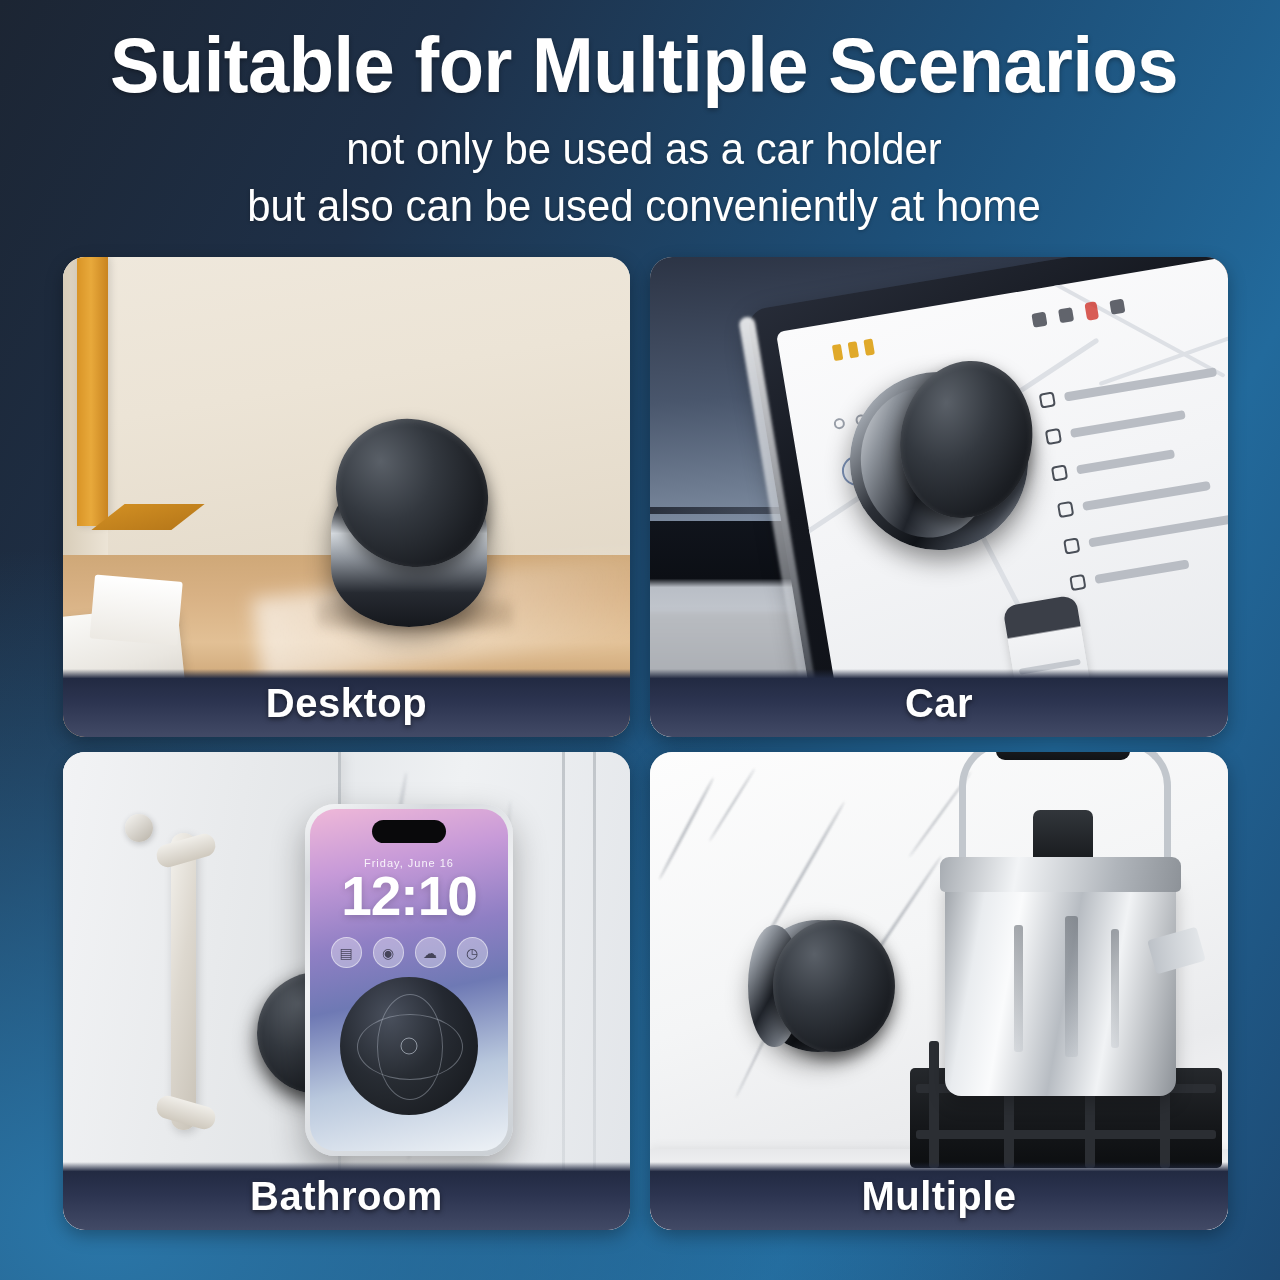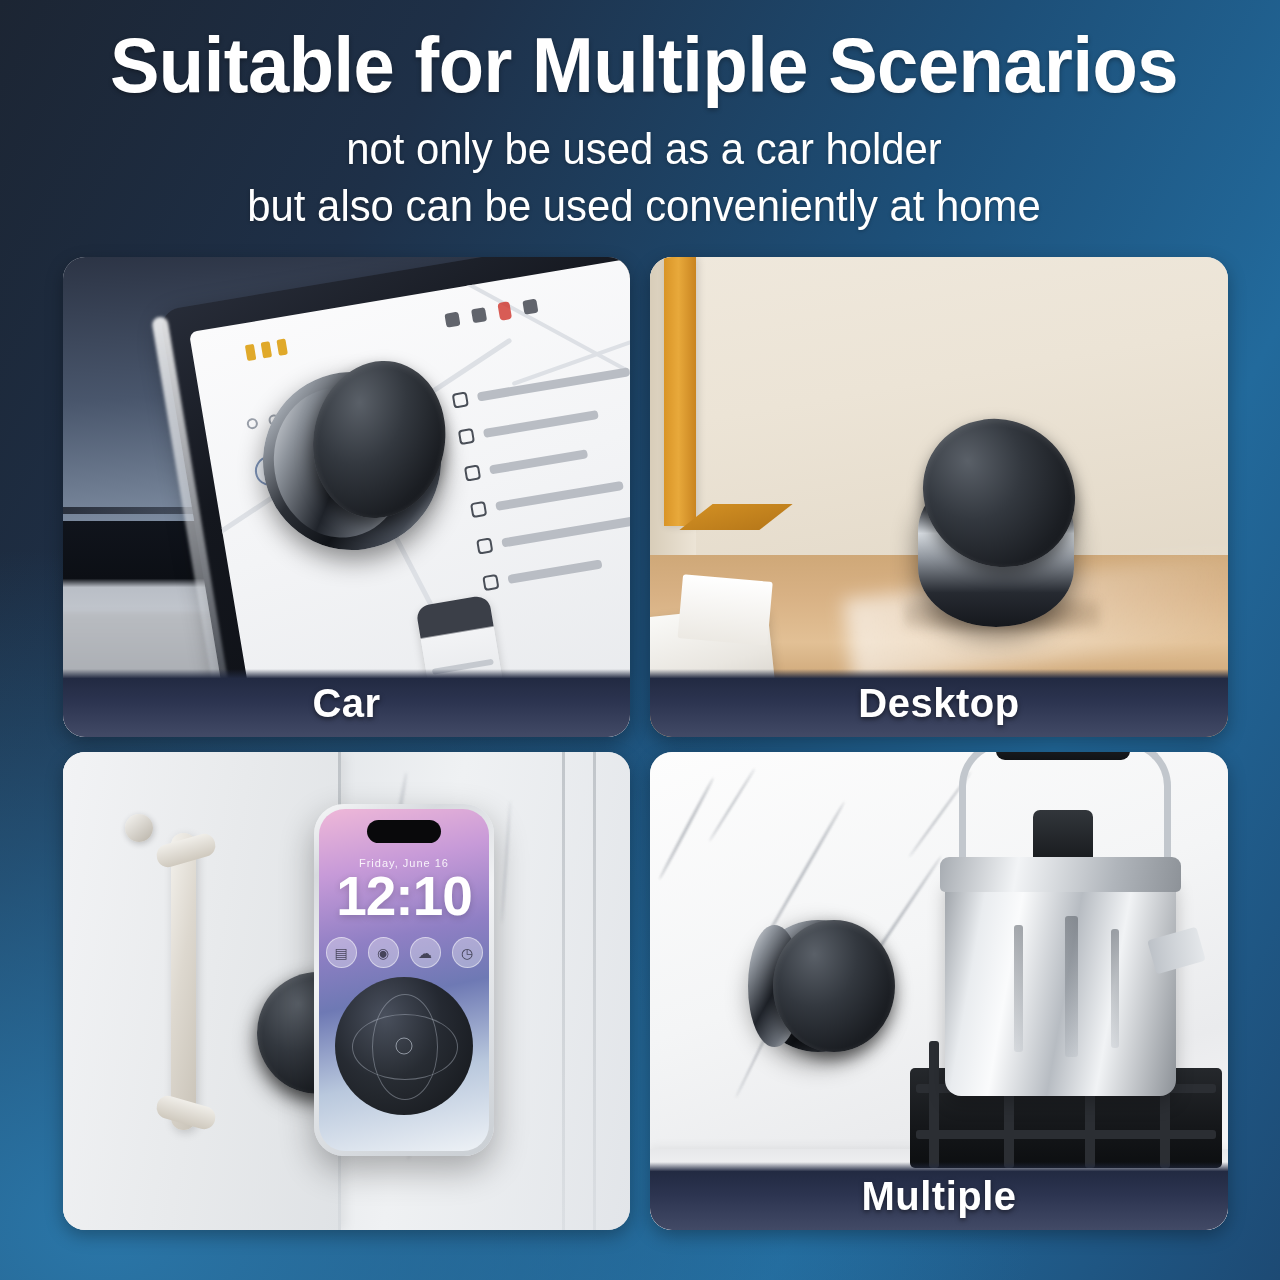--- a/index.html
+++ b/index.html
@@ -290,22 +290,22 @@
     position:absolute; left:11%; top:13%;
     width:28px; height:28px; border-radius:50%;
     background:linear-gradient(140deg,#f6f5f2,#b9b3a8);
     box-shadow:1px 2px 6px rgba(0,0,0,0.2);
   }
 
   .bath-mount { left:196px; top:222px; width:118px; height:118px; z-index:3; }
   .bath-mount .face { left:-2%; top:-2%; width:104%; height:104%; }
 
   .phone {
-    position:absolute; left:251px; top:52px;
-    width:180px; height:352px;
+    position:absolute; left:242px; top:52px;
+    width:208px; height:352px;
     border-radius:30px;
     background:linear-gradient(150deg,#f7f8f9 0%, #d7dade 16%, #f2f3f5 40%, #c9ced3 100%);
     padding:5px;
     box-shadow:0 14px 34px rgba(0,0,0,0.30);
     z-index:5;
   }
   .phone-screen {
     position:relative; width:100%; height:100%;
     border-radius:26px; overflow:hidden;
     background:linear-gradient(168deg,#efb8d8 0%, #c79ad8 18%, #8f7fc4 38%, #6e79b4 54%, #b9c8dd 76%, #eef2f6 100%);
@@ -429,20 +429,39 @@
 
   <div class="header">
     <div class="title">Suitable for Multiple Scenarios</div>
     <div class="subtitle">
       <div>not only be used as a car holder</div>
       <div>but also can be used conveniently at home</div>
     </div>
   </div>
 
   <div class="grid">
+
+    <div class="panel">
+      <div class="scene">
+        <div class="desk-wall"></div>
+        <div class="desk-corner"></div>
+        <div class="frame-edge"></div>
+        <div class="desk-top"></div>
+        <div class="desk-shine"></div>
+        <div class="book"></div>
+        <div class="desk-shadow"></div>
+        <div class="mount desk-mount">
+          <div class="base"></div>
+          <div class="face"></div>
+        </div>
+      </div>
+      <div class="label-band">
+        <span class="label-text">Desktop</span>
+      </div>
+    </div>
 
     <div class="panel">
       <div class="scene">
         <div class="car-bg"></div>
         <div class="car-horizon"></div>
         <div class="car-dash"></div>
         <div class="car-carpet"></div>
 
         <div class="screen-wrap">
           <div class="screen-bezel"></div>
@@ -512,39 +531,20 @@
           <div class="face"></div>
         </div>
       </div>
       <div class="label-band">
         <span class="label-text">Car</span>
       </div>
     </div>
 
     <div class="panel">
       <div class="scene">
-        <div class="desk-wall"></div>
-        <div class="desk-corner"></div>
-        <div class="frame-edge"></div>
-        <div class="desk-top"></div>
-        <div class="desk-shine"></div>
-        <div class="book"></div>
-        <div class="desk-shadow"></div>
-        <div class="mount desk-mount">
-          <div class="base"></div>
-          <div class="face"></div>
-        </div>
-      </div>
-      <div class="label-band">
-        <span class="label-text">Desktop</span>
-      </div>
-    </div>
-
-    <div class="panel">
-      <div class="scene">
         <div class="bath-bg"></div>
 
         <div class="marble-vein" style="left:58%; top:4%;  width:4px; height:30%; transform:rotate(10deg);"></div>
         <div class="marble-vein" style="left:70%; top:22%; width:3px; height:38%; transform:rotate(-7deg);"></div>
         <div class="marble-vein" style="left:64%; top:56%; width:3px; height:30%; transform:rotate(16deg);"></div>
         <div class="marble-vein" style="left:78%; top:10%; width:2px; height:26%; transform:rotate(4deg);"></div>
 
         <div class="bath-door"></div>
         <div class="door-seam seam-a"></div>
         <div class="door-seam seam-b"></div>
@@ -568,20 +568,23 @@
               <div class="w">◉</div>
               <div class="w">☁</div>
               <div class="w">◷</div>
             </div>
             <div class="phone-mag">
               <span class="mag-dot"></span>
             </div>
           </div>
         </div>
       </div>
+      <div class="label-band">
+        <span class="label-text">Bathroom</span>
+      </div>
     </div>
 
     <div class="panel">
       <div class="scene">
         <div class="kitchen-bg"></div>
 
         <div class="kmarble" style="left:6%;  top:4%;  width:3px; height:24%; transform:rotate(28deg);"></div>
         <div class="kmarble" style="left:14%; top:2%;  width:2px; height:18%; transform:rotate(32deg);"></div>
         <div class="kmarble" style="left:26%; top:8%;  width:3px; height:36%; transform:rotate(30deg);"></div>
         <div class="kmarble" style="left:40%; top:18%; width:3px; height:44%; transform:rotate(34deg);"></div>

